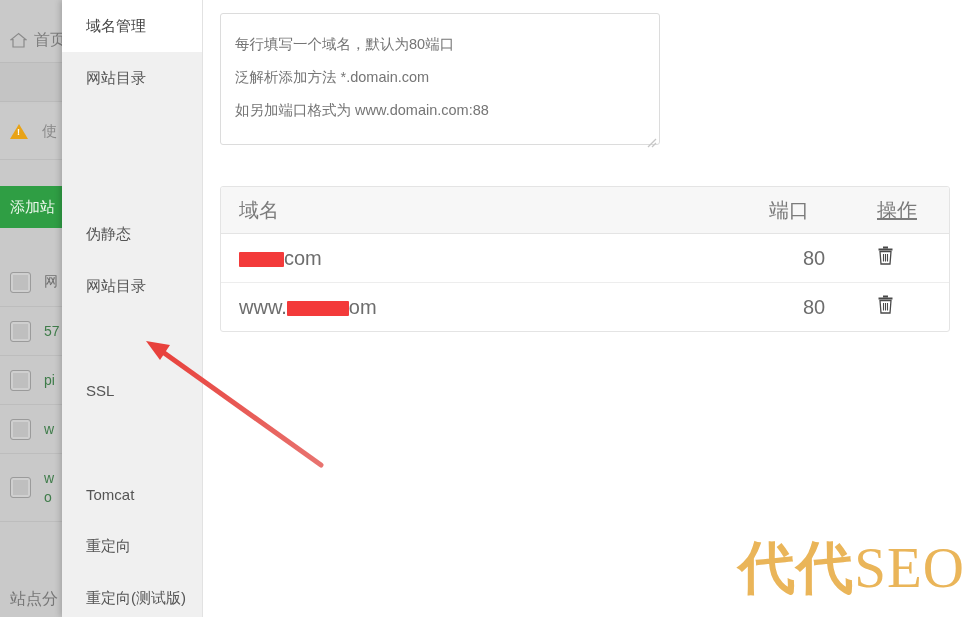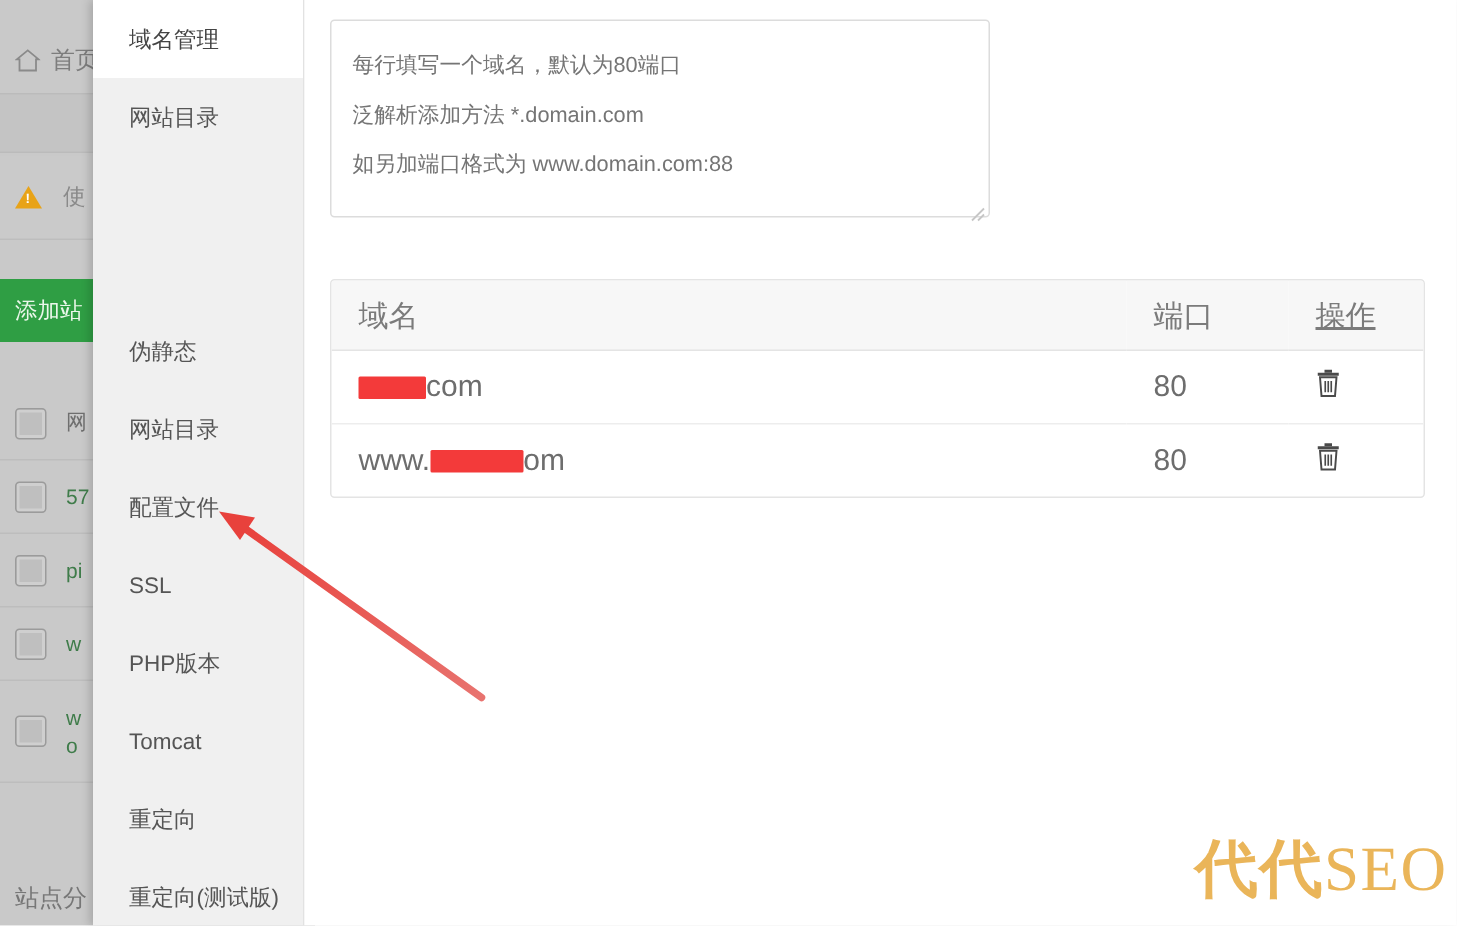--- a/index.html
+++ b/index.html
@@ -59,32 +59,32 @@
 
   
   #tbl{position:absolute;left:17px;top:186px;width:728px;border:1px solid #e4e4e4;
        border-radius:3px;border-collapse:collapse;background:#fff;overflow:hidden;}
   #tbl table{width:100%;border-collapse:collapse;}
   #tbl th{background:#f7f7f7;color:#7b7b7b;font-weight:normal;font-size:20px;
           text-align:left;height:46px;padding:0 0 0 18px;border-bottom:1px solid #e4e4e4;}
   #tbl td{height:48px;color:#6d6d6d;font-size:20px;padding:0 0 0 18px;
           border-bottom:1px solid #ededed;}
   #tbl tr:last-child td{border-bottom:none;}
-  .col-port{width:90px;} .col-op{width:72px;text-decoration:underline;}
+  .col-port{width:90px;text-align:center;} .col-op{width:72px;text-decoration:underline;}
   .redact{display:inline-block;background:#f33a3a;height:15px;vertical-align:-2px;border-radius:1px;}
   .r1{width:45px;} .r2{width:62px;}
   .trash{cursor:pointer;display:inline-block;}
 
   
   #arrow{position:absolute;left:0;top:0;width:971px;height:617px;z-index:20;pointer-events:none;}
 
   
   #watermark{position:absolute;right:6px;bottom:10px;z-index:30;
              font-family:"Liberation Serif","DejaVu Serif",serif;
-             font-size:42px;color:#eab559;letter-spacing:1px;white-space:nowrap;}
+             font-size:57px;color:#eab559;letter-spacing:1px;white-space:nowrap;}
   #watermark .cn{font-family:"Liberation Sans","DejaVu Sans",sans-serif;font-weight:bold;}
 </style>
 </head>
 <body>
 
 <div id="bg-page">
 
   <div class="bg-row bg-home">
     <span class="hico">
       <svg width="17" height="17" viewBox="0 0 17 17">
@@ -142,28 +142,22 @@
       </div>
     <div class="side-item" style="top:52px">
         <span>网站目录</span>
       </div>
     <div class="side-item" style="top:208px">
         <span>伪静态</span>
       </div>
     <div class="side-item" style="top:260px">
         <span>网站目录</span>
       </div>
-    <div class="side-item" style="top:312px">
-        <span>配置文件</span>
-      </div>
     <div class="side-item" style="top:364px">
         <span>SSL</span>
-      </div>
-    <div class="side-item" style="top:416px">
-        <span>PHP版本</span>
       </div>
     <div class="side-item" style="top:468px">
         <span>Tomcat</span>
       </div>
     <div class="side-item" style="top:520px">
         <span>重定向</span>
       </div>
     <div class="side-item" style="top:572px">
         <span>重定向(测试版)</span>
       </div>

